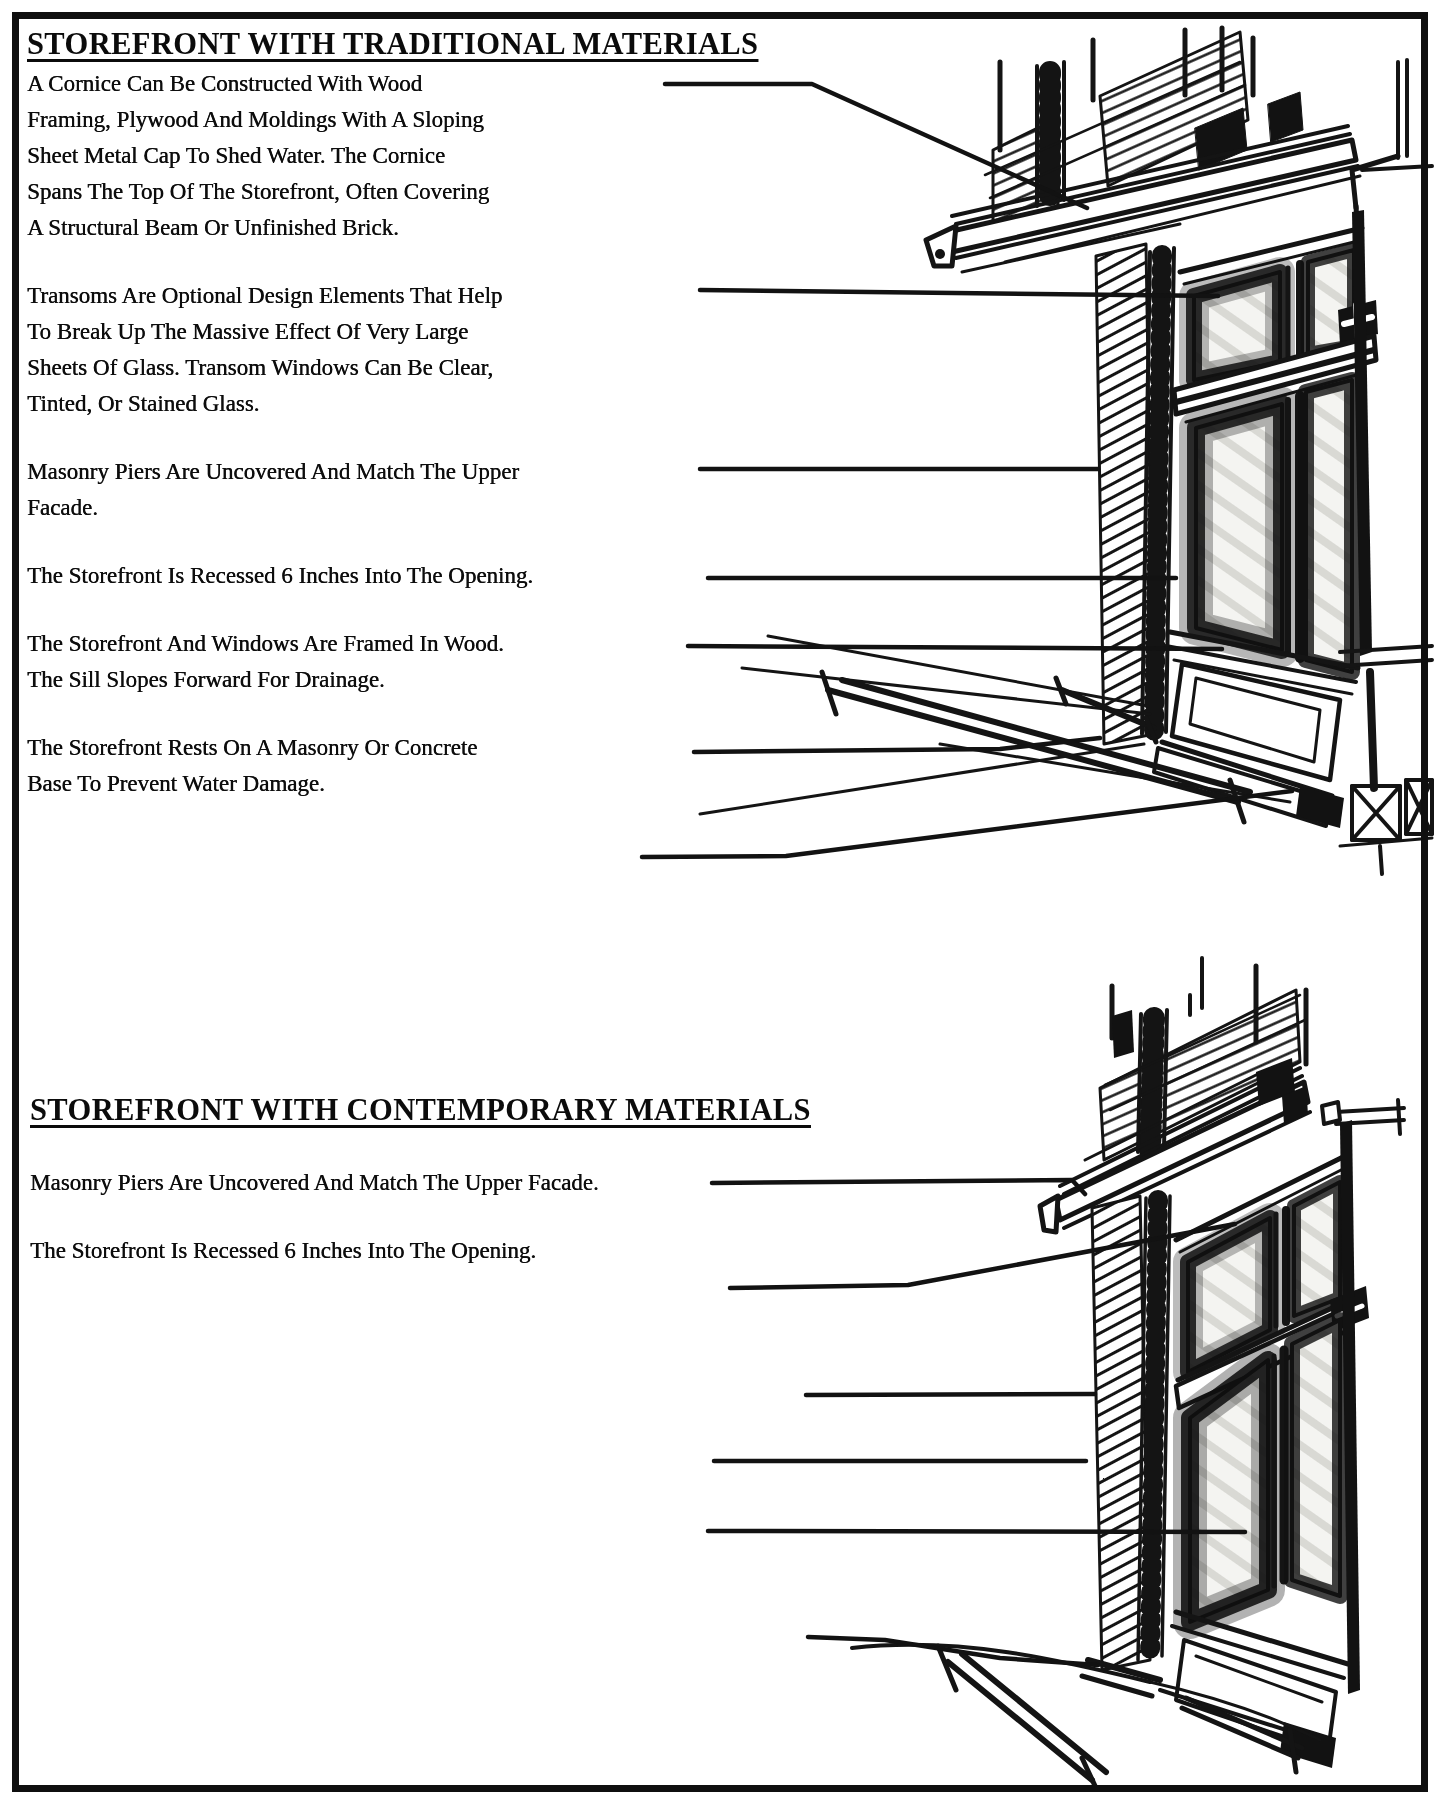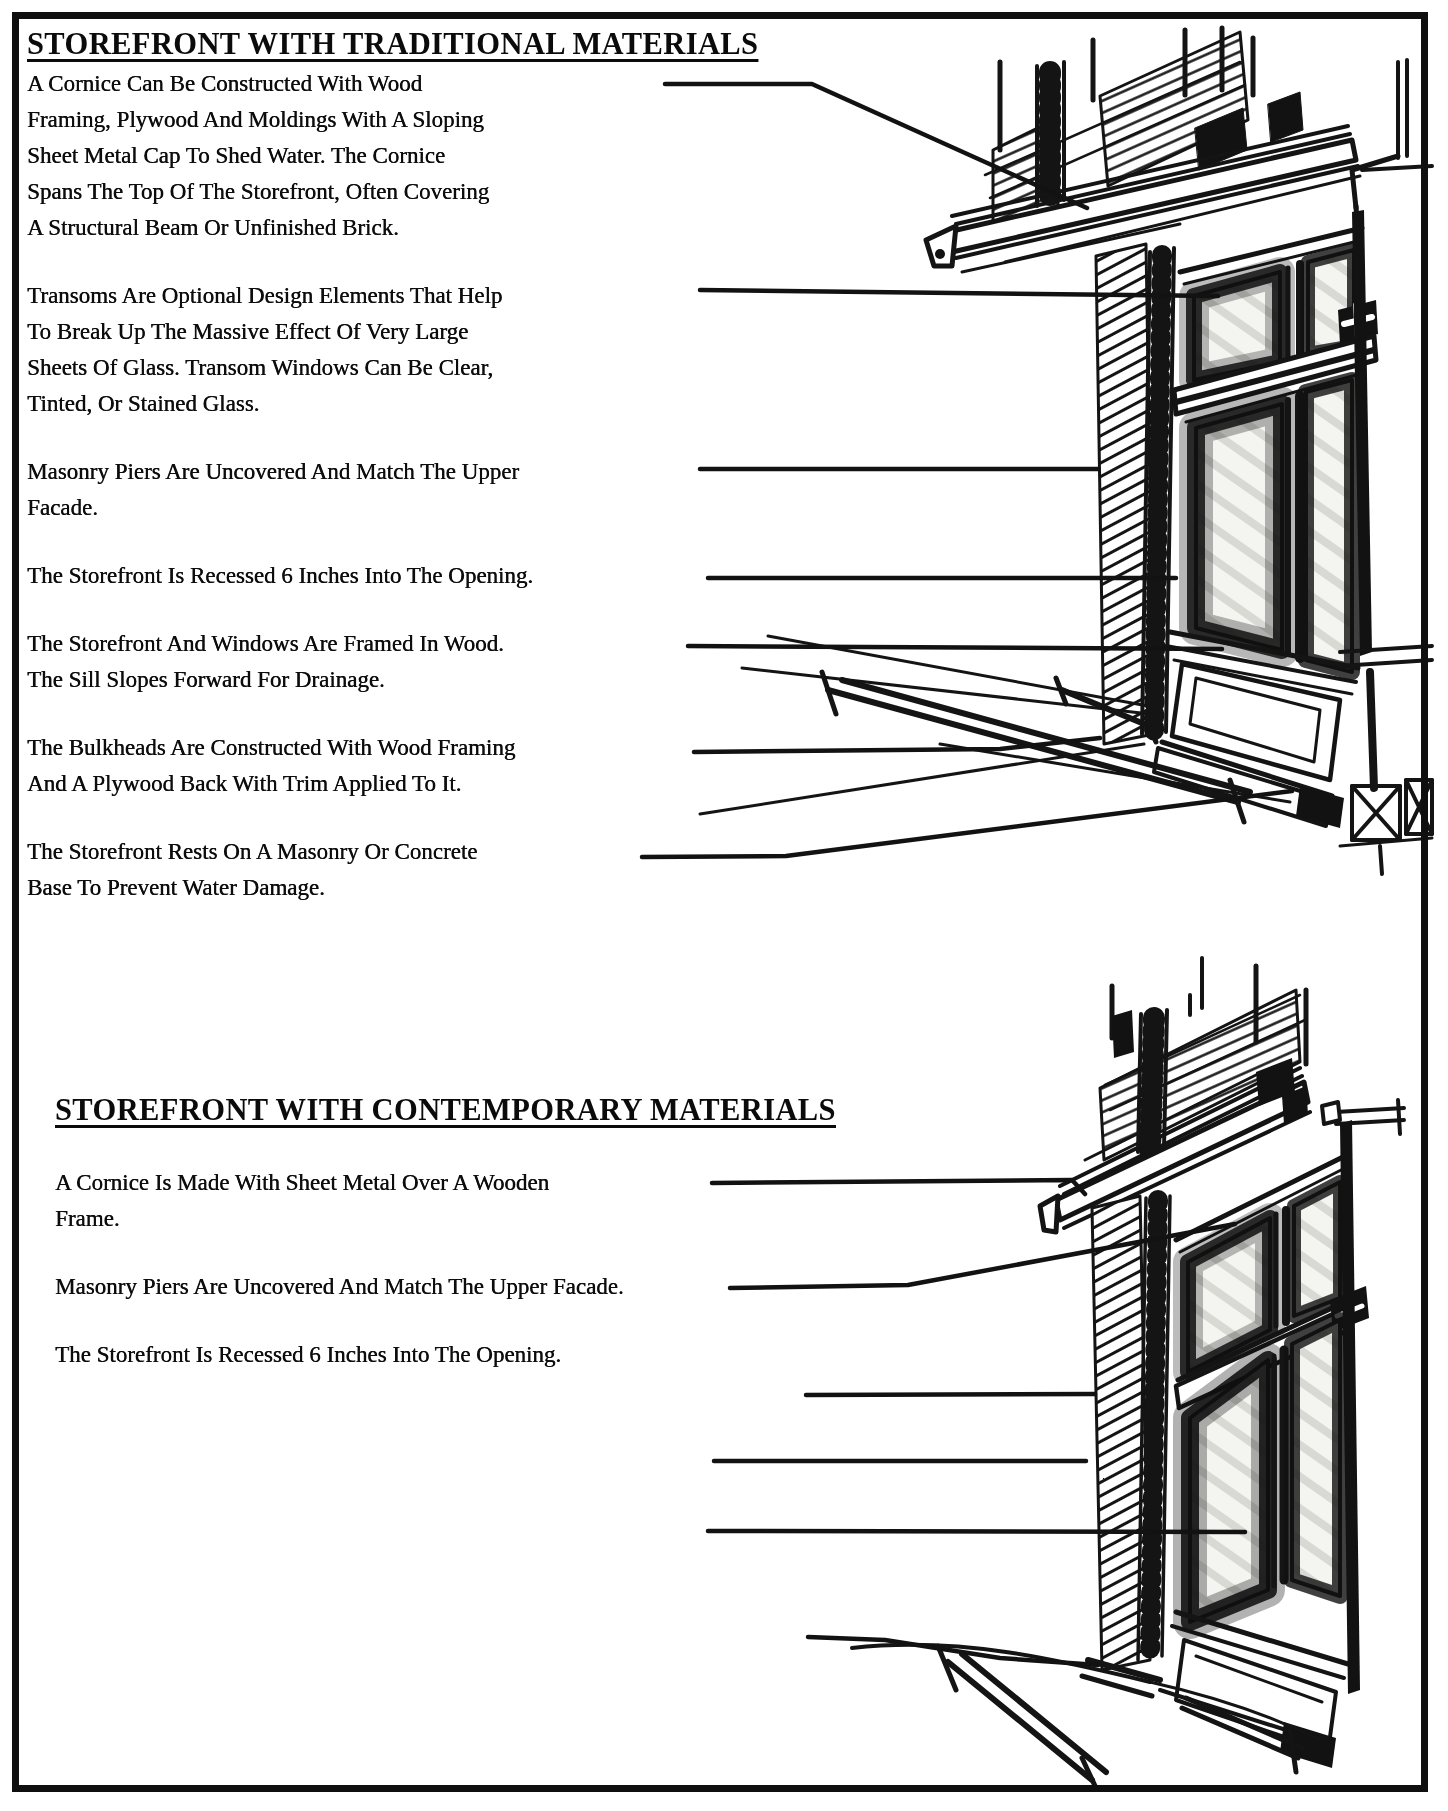--- a/index.html
+++ b/index.html
@@ -2,21 +2,21 @@
 <html><head>
 <meta charset="utf-8">
 <style>
   html,body{margin:0;padding:0;background:#e8e8e8;}
   .page{position:relative;width:1448px;height:1811px;background:#ffffff;overflow:hidden;
         font-family:"Liberation Serif",serif;color:#0d0d0d;}
   .frame{position:absolute;left:12px;top:12px;width:1416px;height:1780px;
          border:7px solid #0f0f0f;box-sizing:border-box;z-index:6;pointer-events:none;}
   .section{position:absolute;z-index:4;}
   #section-traditional{left:27px;top:26px;width:710px;}
-  #section-contemporary{left:30px;top:1092px;width:810px;margin-left:25px;}
+  #section-contemporary{left:30px;top:1092px;width:810px;}
   .section h2{margin:0;font-size:30.5px;line-height:36px;font-weight:700;letter-spacing:.4px;
               text-decoration:underline;text-decoration-thickness:3px;text-underline-offset:5px;
               color:#0b0b0b;white-space:nowrap;}
   #section-traditional h2{margin-bottom:4px;}
   #section-contemporary h2{margin-bottom:37px;}
   .ann{white-space:pre-line;margin:0 0 32px 0;font-size:23px;line-height:36px;
        text-shadow:.4px 0 0 #0d0d0d;}
   svg.sketch{position:absolute;left:0;top:0;z-index:2;}
   svg.sketch *{vector-effect:none;}
 </style>
@@ -35,32 +35,28 @@
 A Structural Beam Or Unfinished Brick.</p>
         <p class="ann">Transoms Are Optional Design Elements That Help
 To Break Up The Massive Effect Of Very Large
 Sheets Of Glass. Transom Windows Can Be Clear,
 Tinted, Or Stained Glass.</p>
         <p class="ann">Masonry Piers Are Uncovered And Match The Upper
 Facade.</p>
         <p class="ann">The Storefront Is Recessed 6 Inches Into The Opening.</p>
         <p class="ann">The Storefront And Windows Are Framed In Wood.
 The Sill Slopes Forward For Drainage.</p>
-        <p class="ann">The Bulkheads Are Constructed With Wood Framing
-And A Plywood Back With Trim Applied To It.</p>
         <p class="ann">The Storefront Rests On A Masonry Or Concrete
 Base To Prevent Water Damage.</p>
       </div>
   </div>
 
   <div class="section" id="section-contemporary">
     <h2>STOREFRONT WITH CONTEMPORARY MATERIALS</h2>
     <div>
-        <p class="ann">A Cornice Is Made With Sheet Metal Over A Wooden
-Frame.</p>
         <p class="ann">Masonry Piers Are Uncovered And Match The Upper Facade.</p>
         <p class="ann">The Storefront Is Recessed 6 Inches Into The Opening.</p>
       </div>
   </div>
 
   <svg class="sketch" width="1448" height="1811" viewBox="0 0 1448 1811" stroke-linecap="round" stroke-linejoin="round" fill="none">
     <defs>
       <pattern id="hatch" width="11" height="11" patternUnits="userSpaceOnUse" patternTransform="rotate(-24)">
         <rect width="11" height="11" fill="#ffffff"></rect>
         <line x1="0" y1="1.5" x2="11" y2="1.5" stroke="#161616" stroke-width="2.6"></line>

